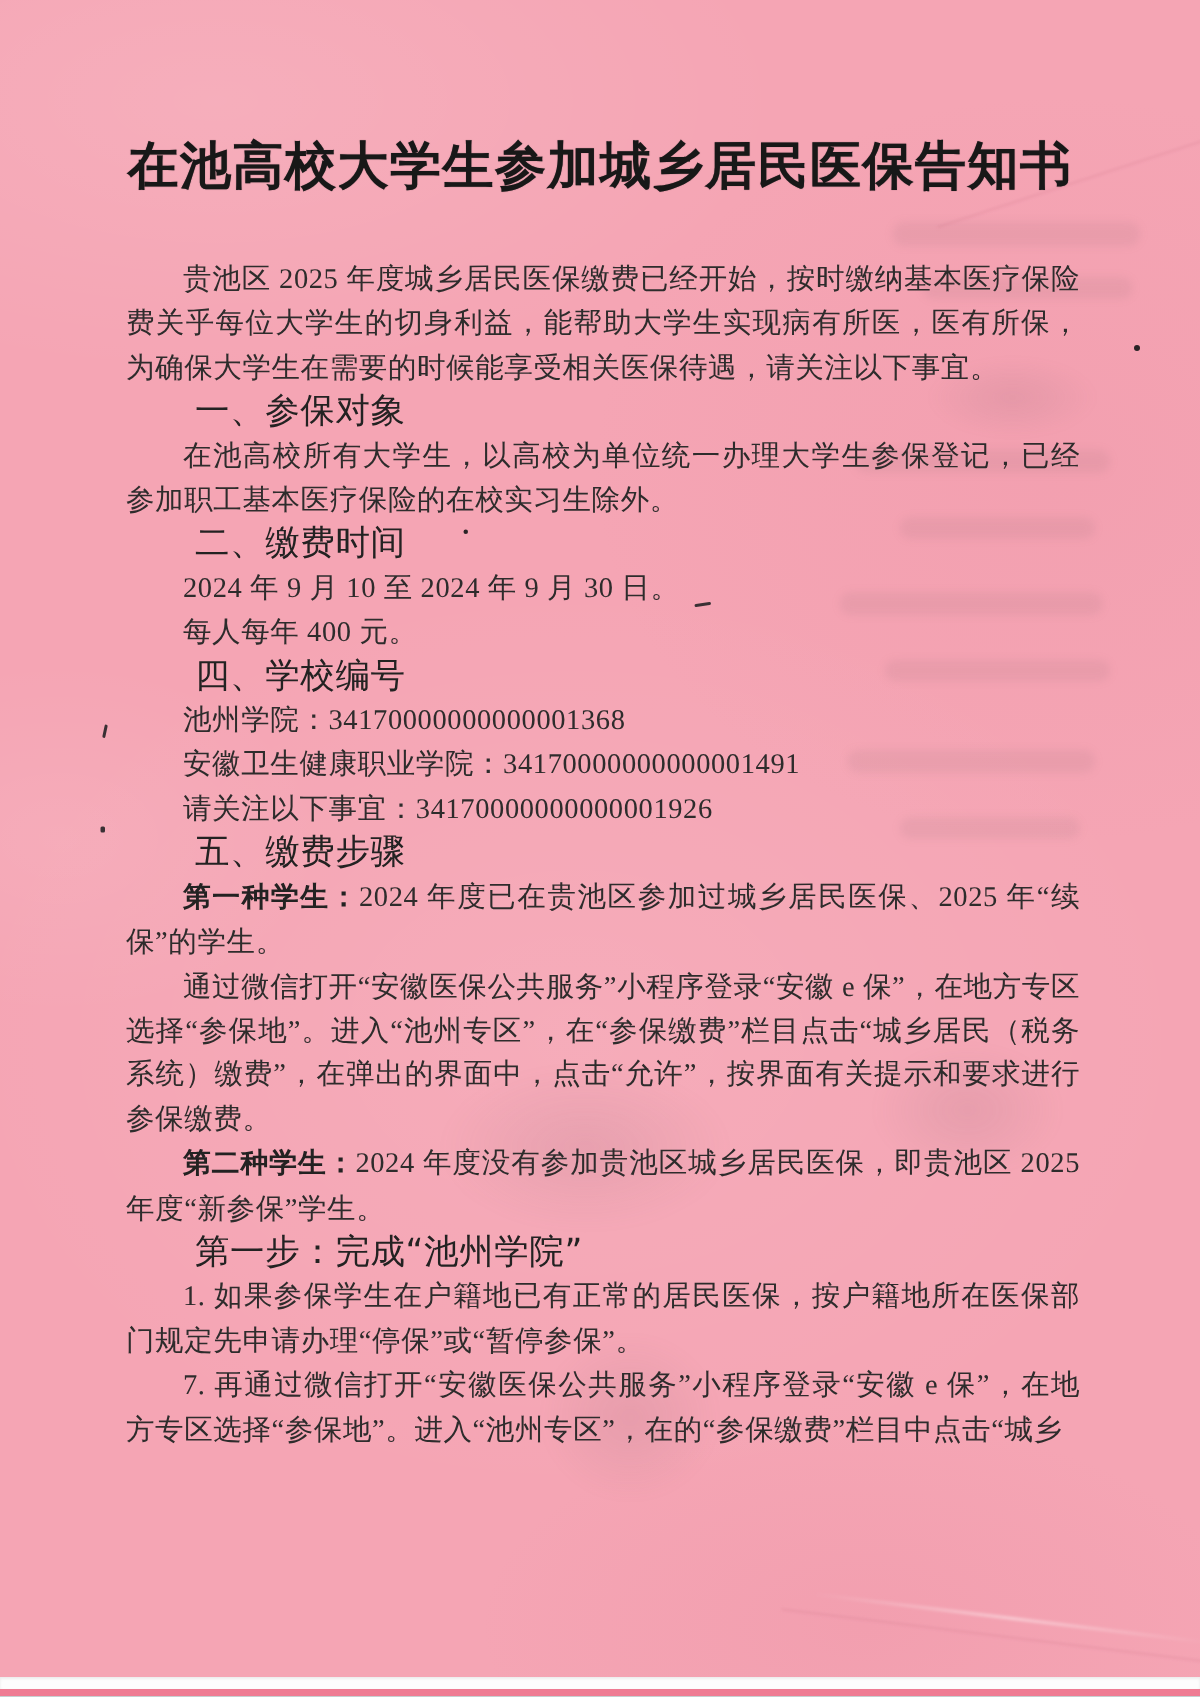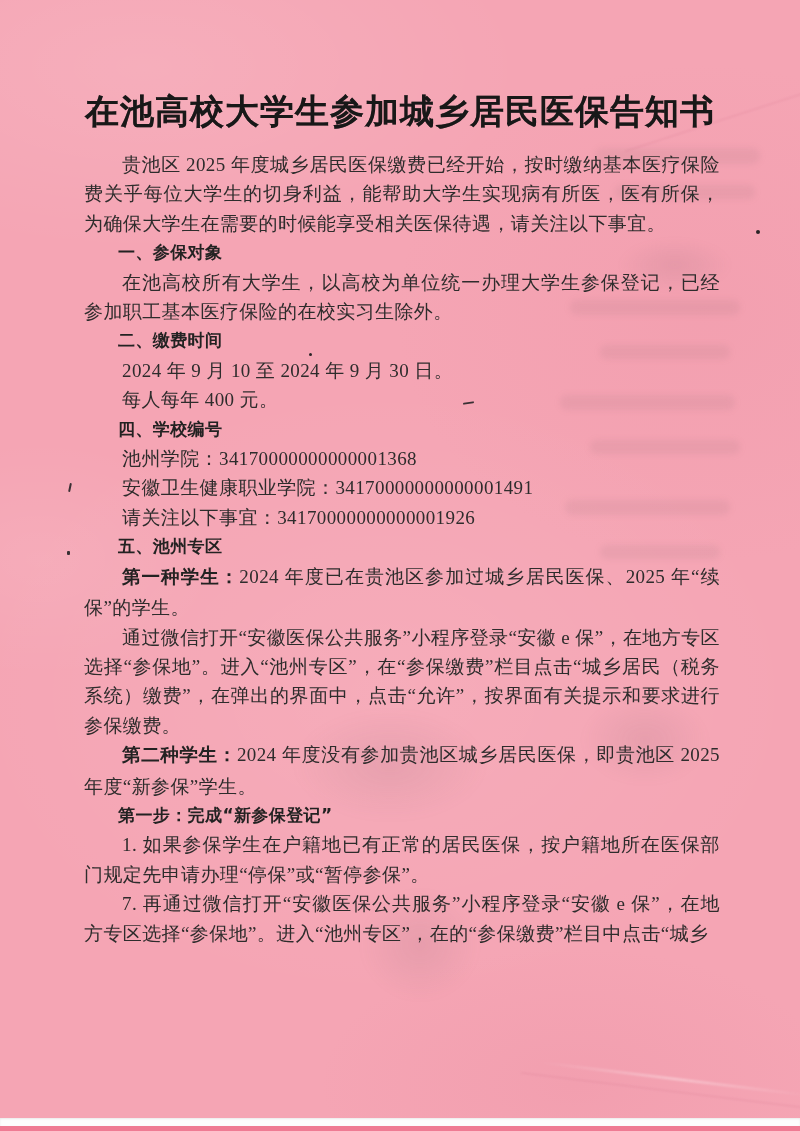--- a/index.html
+++ b/index.html
@@ -21,34 +21,34 @@
   .edge-white{position:absolute;left:0;top:1118px;width:800px;height:8px;background:#fdfdfd;box-shadow:0 1px 2px rgba(0,0,0,0.08) inset;}
   .edge-strip{position:absolute;left:0;top:1126px;width:800px;height:5px;background:#ef7b93;}
   .title{
     position:absolute;left:0;top:88px;width:800px;margin:0;
     text-align:center;font-size:34px;line-height:48px;font-weight:700;
     color:#181818;letter-spacing:1px;
     font-family:"Liberation Serif","DejaVu Serif",serif;
     text-shadow:0 0 0.6px rgba(20,20,20,0.6);
   }
   .content{
-    position:absolute;left:84px;top:150px;width:636px;
+    position:absolute;left:84px;top:172px;width:636px;
     font-size:19px;line-height:29.4px;color:#2e2c2c;
     text-align:justify;letter-spacing:0.4px;
   }
   .content p{margin:0;padding:0;}
   .para{text-indent:2em;}
   .heading{
-    text-indent:2em;font-weight:700;color:#232222;
+    text-indent:2em;font-weight:400;color:#232222;
     font-family:"DejaVu Sans","Liberation Sans",sans-serif;
-    font-size:17px;
+    font-size:23px;
   }
   .lead{
     font-weight:700;color:#232222;
-    font-family:Liberation Mono, monospace;
+    font-family:Liberation Serif, serif;
     font-size:18.5px;
   }
   
   .smudge{position:absolute;filter:blur(3px);pointer-events:none;}
   .smudge-bar{background:rgba(136,96,110,0.10);border-radius:8px;}
   .smudge-blob{background:radial-gradient(ellipse closest-side, rgba(130,92,106,0.12), rgba(130,92,106,0) 75%);}
   .speck{position:absolute;background:#2a2326;border-radius:50%;}
   .tick{position:absolute;background:#3a3034;border-radius:1px;}
   .crease{position:absolute;background:linear-gradient(90deg, rgba(255,255,255,0) 0%, rgba(255,255,255,0.45) 50%, rgba(255,255,255,0) 100%);height:2px;filter:blur(1px);}
   .crease-dark{position:absolute;background:rgba(190,100,122,0.25);height:1px;filter:blur(1px);}
@@ -88,24 +88,24 @@
     <p class="para">贵池区 2025 年度城乡居民医保缴费已经开始，按时缴纳基本医疗保险费关乎每位大学生的切身利益，能帮助大学生实现病有所医，医有所保，为确保大学生在需要的时候能享受相关医保待遇，请关注以下事宜。</p>
     <p class="heading">一、参保对象</p>
     <p class="para">在池高校所有大学生，以高校为单位统一办理大学生参保登记，已经参加职工基本医疗保险的在校实习生除外。</p>
     <p class="heading">二、缴费时间</p>
     <p class="para">2024 年 9 月 10 至 2024 年 9 月 30 日。</p>
     <p class="para">每人每年 400 元。</p>
     <p class="heading">四、学校编号</p>
     <p class="para">池州学院：34170000000000001368</p>
     <p class="para">安徽卫生健康职业学院：34170000000000001491</p>
     <p class="para">请关注以下事宜：34170000000000001926</p>
-    <p class="heading">五、池州专区</p>
+    <p class="heading">五、缴费步骤</p>
     <p class="para"><span class="lead">第一种学生：</span><span>2024 年度已在贵池区参加过城乡居民医保、2025 年“续保”的学生。</span></p>
     <p class="para">通过微信打开“安徽医保公共服务”小程序登录“安徽 e 保”，在地方专区选择“参保地”。进入“池州专区”，在“参保缴费”栏目点击“城乡居民（税务系统）缴费”，在弹出的界面中，点击“允许”，按界面有关提示和要求进行参保缴费。</p>
     <p class="para"><span class="lead">第二种学生：</span><span>2024 年度没有参加贵池区城乡居民医保，即贵池区 2025 年度“新参保”学生。</span></p>
-    <p class="heading">第一步：完成“新参保登记”</p>
+    <p class="heading">第一步：完成“池州学院”</p>
     <p class="para">1. 如果参保学生在户籍地已有正常的居民医保，按户籍地所在医保部门规定先申请办理“停保”或“暂停参保”。</p>
     <p class="para">7. 再通过微信打开“安徽医保公共服务”小程序登录“安徽 e 保”，在地方专区选择“参保地”。进入“池州专区”，在的“参保缴费”栏目中点击“城乡</p>
   </div>
 
   <div class="edge-white"></div>
   <div class="edge-strip"></div>
 </div>
 
 </body></html>

